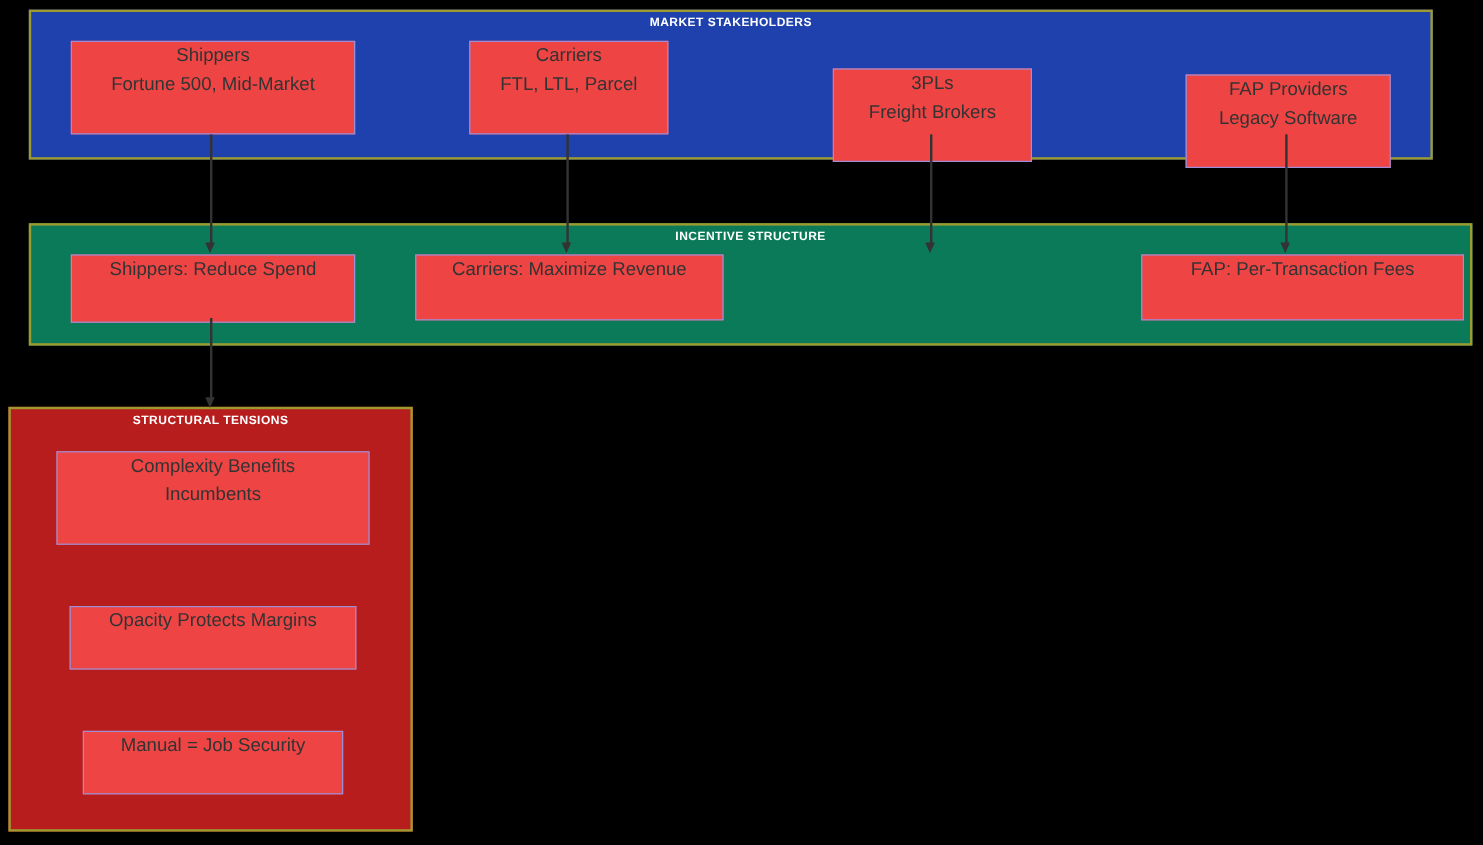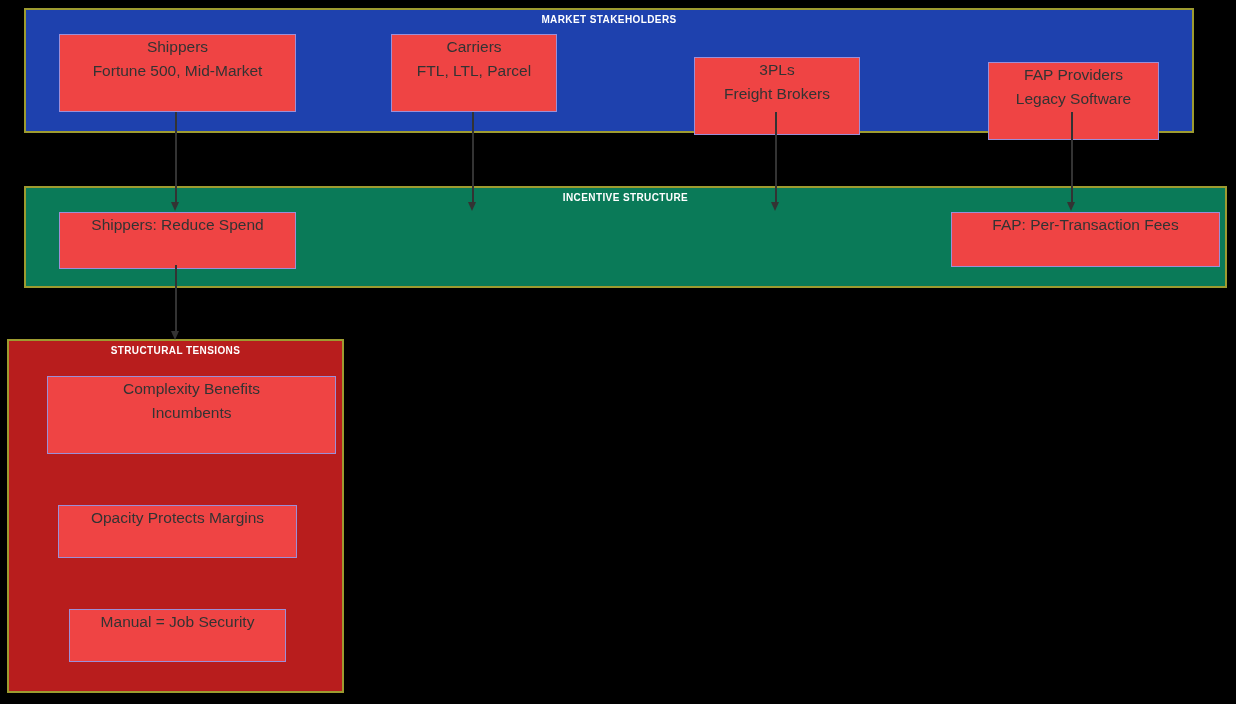--- a/index.html
+++ b/index.html
@@ -83,21 +83,21 @@
   #st-node-2 { left: 668px; top: 24px; width: 166px; height: 78px; margin-top: 23px; }
   #st-node-3 { left: 962px; top: 24px; width: 171px; height: 78px; margin-top: 28px; }
 
   
   #in-node-0 { left: 33px;  top: 24px; width: 237px; height: 57px; }
   #in-node-1 { left: 320px; top: 24px; width: 257px; height: 55px; }
   #in-node-2 { left: 627px; top: 24px; width: 249px; height: 55px; }
   #in-node-3 { left: 925px; top: 24px; width: 269px; height: 55px; }
 
   
-  #tn-node-0 { left: 38px; top: 35px;  width: 289px; height: 78px; }
+  #tn-node-0 { left: 38px; top: 35px;  width: 261px; height: 78px; }
   #tn-node-1 { left: 49px; top: 164px; width: 239px; height: 53px; }
   #tn-node-2 { left: 60px; top: 268px; width: 217px; height: 53px; }
 
   
   #arrow-0 { left: 171px;  top: 112px; height: 99px; }
   #arrow-1 { left: 468px;  top: 112px; height: 99px; }
   #arrow-2 { left: 771px;  top: 112px; height: 99px; }
   #arrow-3 { left: 1067px; top: 112px; height: 99px; }
   #arrow-4 { left: 171px;  top: 265px; height: 75px; }
 </style>
@@ -125,20 +125,23 @@
       <span>FAP Providers</span>
       <span>Legacy Software</span>
     </div>
   </div>
 
   <div class="container container-green" id="sec-incentives">
     <div class="container-title">INCENTIVE STRUCTURE</div>
 
     <div class="node" id="in-node-0">
       <span>Shippers: Reduce Spend</span>
+    </div>
+    <div class="node" id="in-node-1">
+      <span>Carriers: Maximize Revenue</span>
     </div>
     <div class="node" id="in-node-3">
       <span>FAP: Per-Transaction Fees</span>
     </div>
   </div>
 
   <div class="container container-red" id="sec-tensions">
     <div class="container-title">STRUCTURAL TENSIONS</div>
 
     <div class="node" id="tn-node-0">

